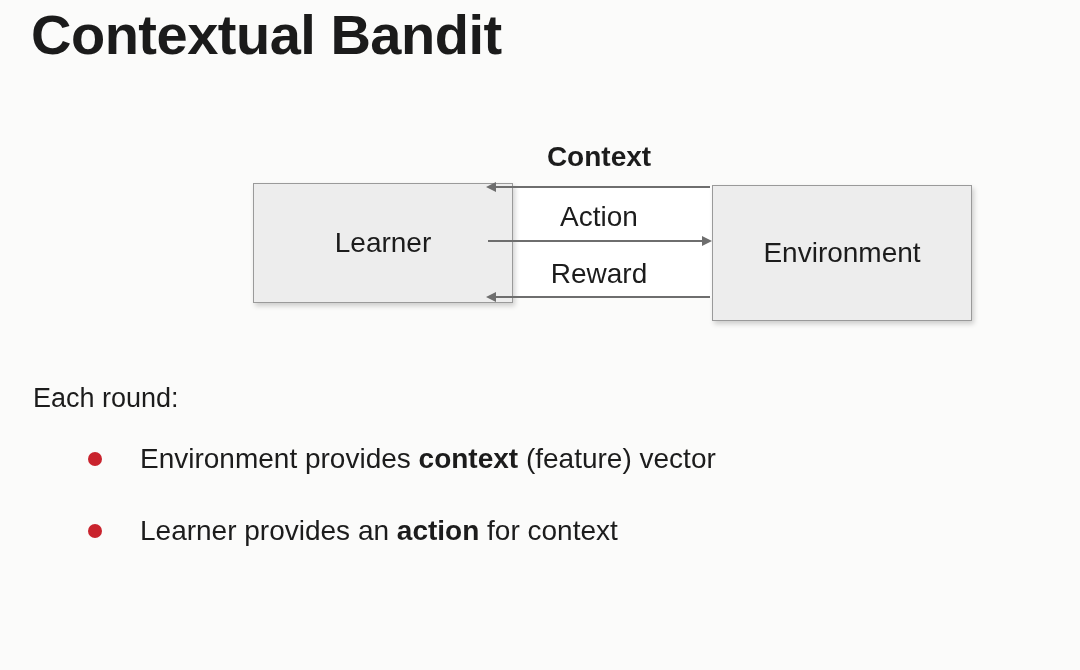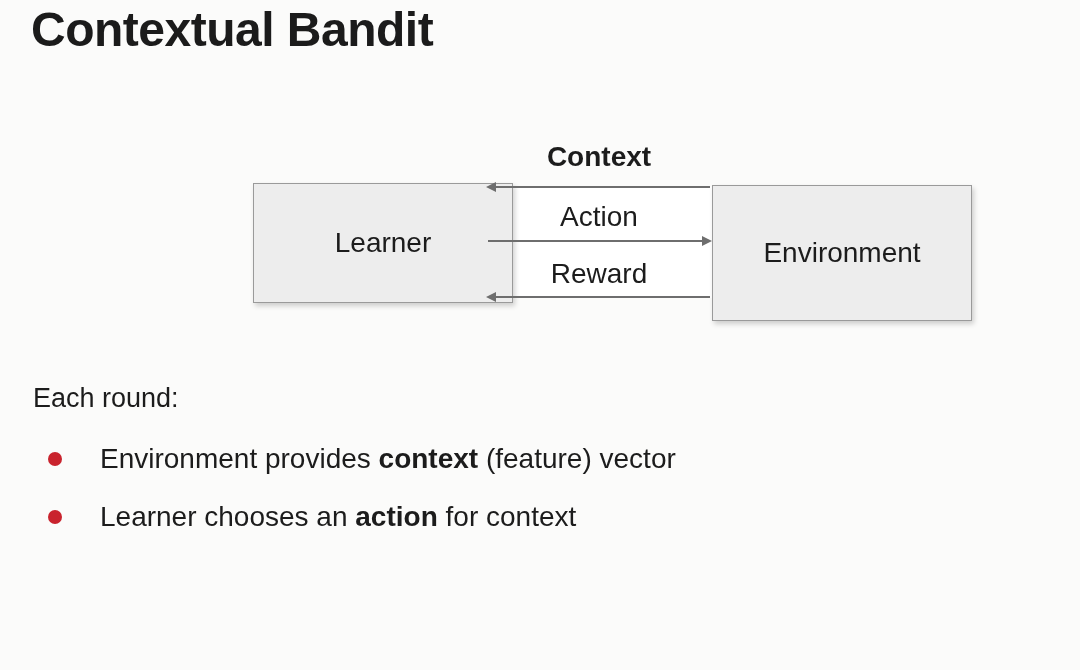--- a/index.html
+++ b/index.html
@@ -9,21 +9,21 @@
     background: #fbfbfa;
     color: #1c1c1c;
     position: relative;
     overflow: hidden;
   }
   .slide { position: absolute; inset: 0; }
 
   .title {
     position: absolute;
     left: 31px; top: 2px;
-    font-size: 48px;
+    font-size: 56px;
     font-weight: 700;
     letter-spacing: -0.5px;
     color: #1b1b1b;
   }
 
   
   .ctx-label {
     position: absolute;
     left: 486px; top: 141px; width: 226px;
     text-align: center;
@@ -88,22 +88,23 @@
     position: absolute;
     left: 33px; top: 383px;
     font-size: 27px;
   }
   .bullets {
     position: absolute;
     left: 0; top: 441px;
     list-style: none;
     display: flex;
     flex-direction: column;
-    gap: 22px;
+    gap: 36px;
     width: 1080px;
+    padding-left: 40px;
   }
   .bullets li {
     display: flex;
     align-items: center;
     height: 36px;
     font-size: 28px;
   }
   .dot {
     width: 14px; height: 14px;
     border-radius: 50%;
@@ -143,17 +144,17 @@
 
   <div class="each-round">Each round:</div>
 
   <ul class="bullets">
     <li>
       <span class="dot"></span>
       <span class="bt"><span>Environment provides </span><b>context</b><span> (feature) vector</span></span>
     </li>
     <li>
       <span class="dot"></span>
-      <span class="bt"><span>Learner chooses an </span><b>action</b><span> for context</span></span>
+      <span class="bt"><span>Learner provides an </span><b>action</b><span> for context</span></span>
     </li>
   </ul>
 
 </div>
 
 </body></html>

